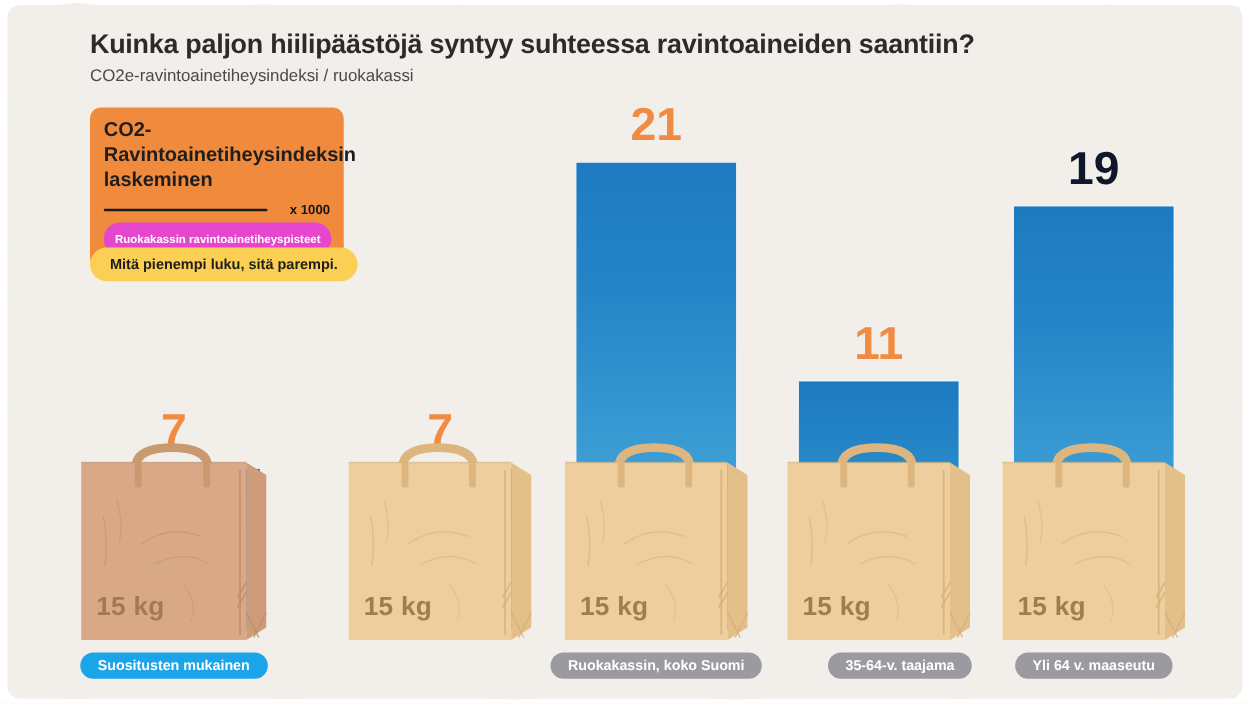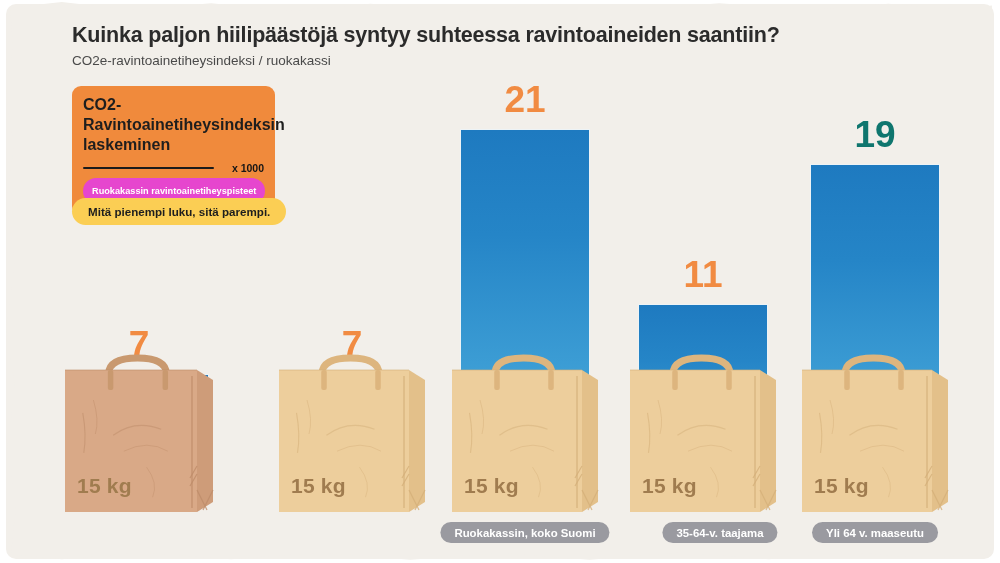--- a/index.html
+++ b/index.html
@@ -146,20 +146,21 @@
                 <path d="M19.76 60.8 q4 22 1 40" stroke="#BE8C69" stroke-width="1.1" fill="none" opacity="0.55"></path>
                 <path d="M30.400000000000002 48 q6 20 2 34" stroke="#BE8C69" stroke-width="1" fill="none" opacity="0.45"></path>
                 <path d="M50.160000000000004 83.2 q22 -16 48 -6" stroke="#BE8C69" stroke-width="1.1" fill="none" opacity="0.5"></path>
                 <path d="M60.800000000000004 99.2 q24 -12 44 0" stroke="#BE8C69" stroke-width="1" fill="none" opacity="0.42"></path>
                 <path d="M83.60000000000001 115.19999999999999 q12 16 6 30" stroke="#BE8C69" stroke-width="1" fill="none" opacity="0.4"></path>
                 <rect x="44.839999999999996" y="18" width="5.5" height="20" rx="2" fill="#C9996F"></rect>
                 <rect x="99.56" y="18" width="5.5" height="20" rx="2" fill="#C9996F"></rect>
               </svg>
             </div>
             <div class="kg" style="left: 14px; top: 470px; color: rgb(160, 124, 79);">15 kg</div>
+            <div class="cat-pill" style="top: 518px; left: 76px; background: rgb(28, 164, 235);">Suositusten mukainen</div>
           </div>
           <div class="group" style="left: 271px; bottom: 0px; width: 150px; height: 563px; position: absolute; top: 0px;">
             <div class="value" style="top: 322px; left: 75px; color: rgb(241, 139, 66);">7</div>
             <div class="bar" style="left: 10px; top: 370px; width: 130px; height: 131px;"></div>
             <div class="bag" style="top: 348px; left: 0px; width: 150px;">
               <svg width="150" height="166" viewBox="0 0 150 166">
                 <path d="M45 22 q0 -16 28.5 -16 q28.5 0 28.5 16 l0 16" fill="none" stroke="#DDB57E" stroke-width="7" stroke-linecap="round"></path>
                 <path d="M2 18 L132 18 L132 160 L2 160 Z" fill="#EDCE9C"></path>
                 <path d="M132 18 L148 28 L148 150 L132 160 Z" fill="#E3C08A"></path>
                 <path d="M127 24 L127 156" stroke="#D4AF79" stroke-width="1.3" fill="none" opacity="0.85"></path>
@@ -219,21 +220,21 @@
                 <path d="M60 99.2 q24 -12 44 0" stroke="#D4AF79" stroke-width="1" fill="none" opacity="0.42"></path>
                 <path d="M82.5 115.19999999999999 q12 16 6 30" stroke="#D4AF79" stroke-width="1" fill="none" opacity="0.4"></path>
                 <rect x="44.25" y="18" width="5.5" height="20" rx="2" fill="#DDB57E"></rect>
                 <rect x="98.25" y="18" width="5.5" height="20" rx="2" fill="#DDB57E"></rect>
               </svg>
             </div>
             <div class="kg" style="left: 14px; top: 470px; color: rgb(160, 124, 79);">15 kg</div>
             <div class="cat-pill" style="top: 518px; left: 92px; background: rgb(154, 154, 160);">35-64-v. taajama</div>
           </div>
           <div class="group" style="left: 794px; bottom: 0px; width: 150px; height: 563px; position: absolute; top: 0px;">
-            <div class="value" style="top: 112px; left: 75px; color: #0f766e;">19</div>
+            <div class="value" style="top: 112px; left: 75px; color: #0f172a;">19</div>
             <div class="bar" style="left: 10px; top: 160px; width: 130px; height: 341px;"></div>
             <div class="bag" style="top: 348px; left: 0px; width: 150px;">
               <svg width="150" height="166" viewBox="0 0 150 166">
                 <path d="M45 22 q0 -16 28.5 -16 q28.5 0 28.5 16 l0 16" fill="none" stroke="#DDB57E" stroke-width="7" stroke-linecap="round"></path>
                 <path d="M2 18 L132 18 L132 160 L2 160 Z" fill="#EDCE9C"></path>
                 <path d="M132 18 L148 28 L148 150 L132 160 Z" fill="#E3C08A"></path>
                 <path d="M127 24 L127 156" stroke="#D4AF79" stroke-width="1.3" fill="none" opacity="0.85"></path>
                 <path d="M132 114 l-7 12 M132 122 l-7 12" stroke="#D4AF79" stroke-width="1.2" fill="none" opacity="0.8"></path>
                 <path d="M132 138 l10 20 M148 138 l-10 20" stroke="#D4AF79" stroke-width="1.2" fill="none" opacity="0.8"></path>
                 <path d="M2 18 L132 18" stroke="#D4AF79" stroke-width="1.2" opacity="0.6"></path>

